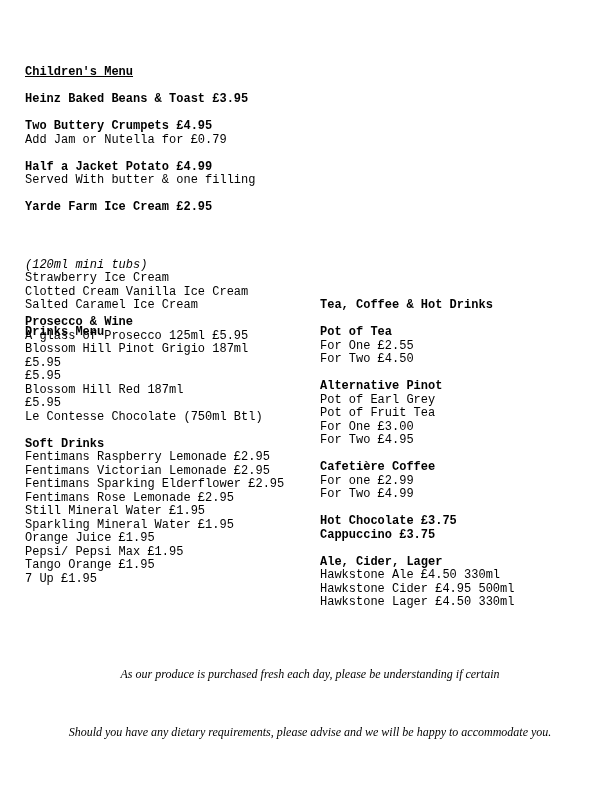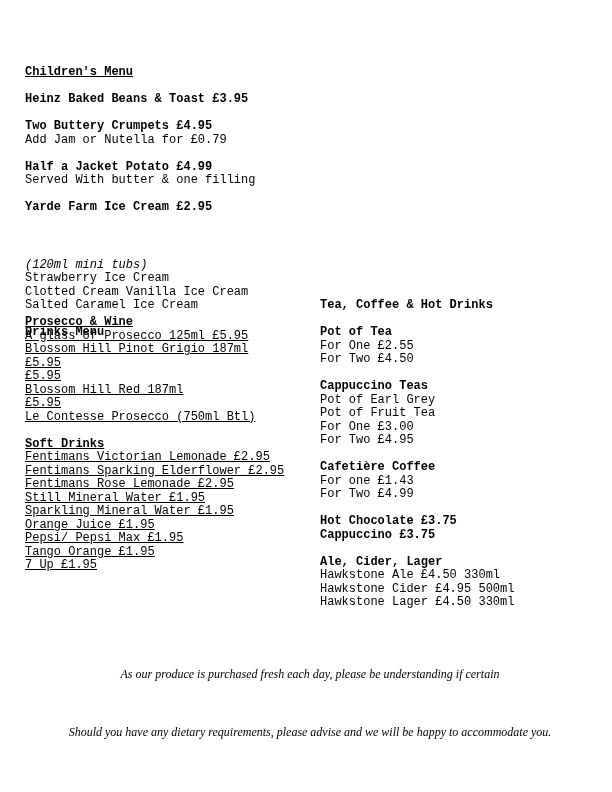--- a/index.html
+++ b/index.html
@@ -9,21 +9,21 @@
     height: 792px;
     background: #ffffff;
     color: #000000;
     font-family: "Liberation Mono", monospace;
     font-size: 12px;
     line-height: 13.5px;
     overflow: hidden;
   }
   .block { position: absolute; }
   .top-block   { left: 25px;  top: 66px; }
-  .left-col    { left: 25px;  top: 316px; width: 280px; text-decoration: underline; }
+  .left-col    { left: 25px;  top: 316px; width: 280px; }
   .right-col   { left: 320px; top: 299px; width: 270px; }
   .group { margin-bottom: 13.5px; }
   .line { white-space: pre; }
   .bold { font-weight: bold; }
   .underline { text-decoration: underline; }
   .italic { font-style: italic; margin-top: 44px; }
   .footer-note {
     position: absolute;
     left: 4px;
     width: 612px;
@@ -71,24 +71,25 @@
 
   <div class="block left-col">
     <div class="group">
       <div class="line bold">Prosecco &amp; Wine</div>
       <div class="line">A glass of Prosecco 125ml £5.95</div>
       <div class="line">Blossom Hill Pinot Grigio 187ml</div>
       <div class="line">£5.95</div>
       <div class="line">£5.95</div>
       <div class="line">Blossom Hill Red 187ml</div>
       <div class="line">£5.95</div>
-      <div class="line">Le Contesse Prosecco (750ml Btl)</div>
+      <div class="line">Le Contesse Chocolate (750ml Btl)</div>
     </div>
     <div class="group">
       <div class="line bold">Soft Drinks</div>
+      <div class="line">Fentimans Raspberry Lemonade £2.95</div>
       <div class="line">Fentimans Victorian Lemonade £2.95</div>
       <div class="line">Fentimans Sparking Elderflower £2.95</div>
       <div class="line">Fentimans Rose Lemonade £2.95</div>
       <div class="line">Still Mineral Water £1.95</div>
       <div class="line">Sparkling Mineral Water £1.95</div>
       <div class="line">Orange Juice £1.95</div>
       <div class="line">Pepsi/ Pepsi Max £1.95</div>
       <div class="line">Tango Orange £1.95</div>
       <div class="line">7 Up £1.95</div>
     </div>
@@ -97,29 +98,29 @@
   <div class="block right-col">
     <div class="group">
       <div class="line bold">Tea, Coffee &amp; Hot Drinks</div>
     </div>
     <div class="group">
       <div class="line bold">Pot of Tea</div>
       <div class="line">For One £2.55</div>
       <div class="line">For Two £4.50</div>
     </div>
     <div class="group">
-      <div class="line bold">Cappuccino Teas</div>
+      <div class="line bold">Alternative Pinot</div>
       <div class="line">Pot of Earl Grey</div>
       <div class="line">Pot of Fruit Tea</div>
       <div class="line">For One £3.00</div>
       <div class="line">For Two £4.95</div>
     </div>
     <div class="group">
       <div class="line bold">Cafetière Coffee</div>
-      <div class="line">For one £1.43</div>
+      <div class="line">For one £2.99</div>
       <div class="line">For Two £4.99</div>
     </div>
     <div class="group">
       <div class="line bold">Hot Chocolate £3.75</div>
       <div class="line bold">Cappuccino £3.75</div>
     </div>
     <div class="group">
       <div class="line bold">Ale, Cider, Lager</div>
       <div class="line">Hawkstone Ale £4.50 330ml</div>
       <div class="line">Hawkstone Cider £4.95 500ml</div>

